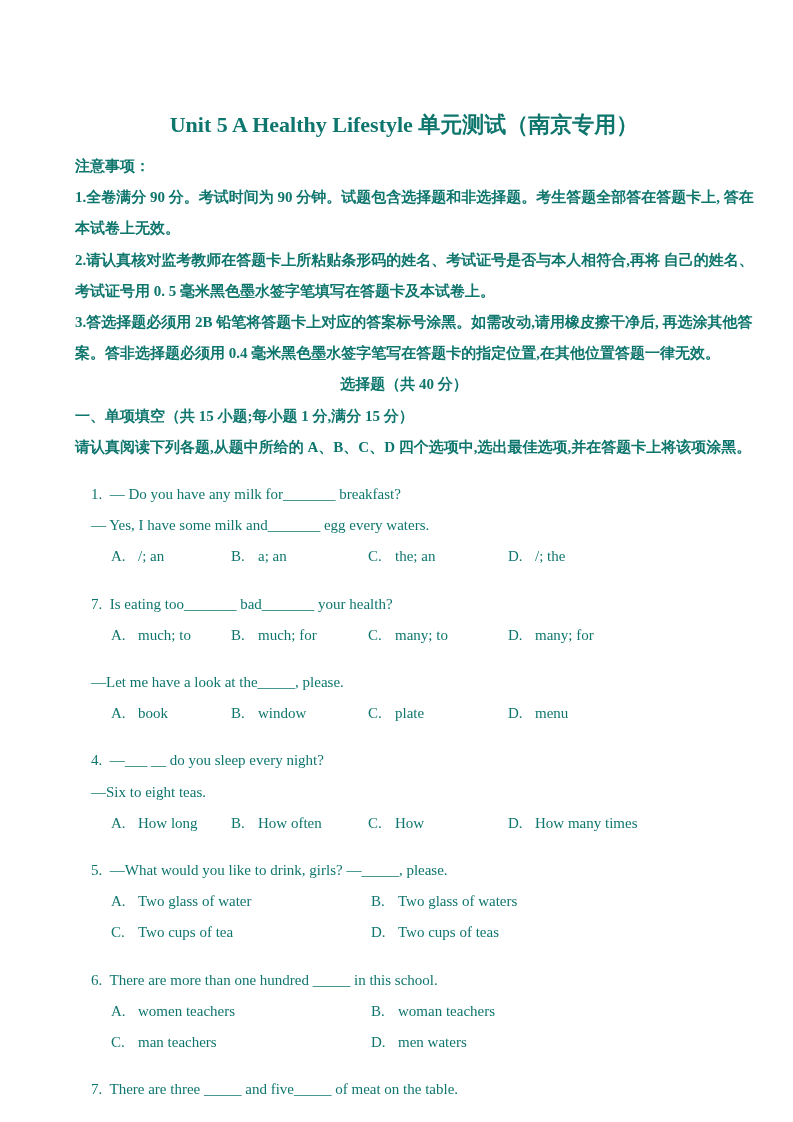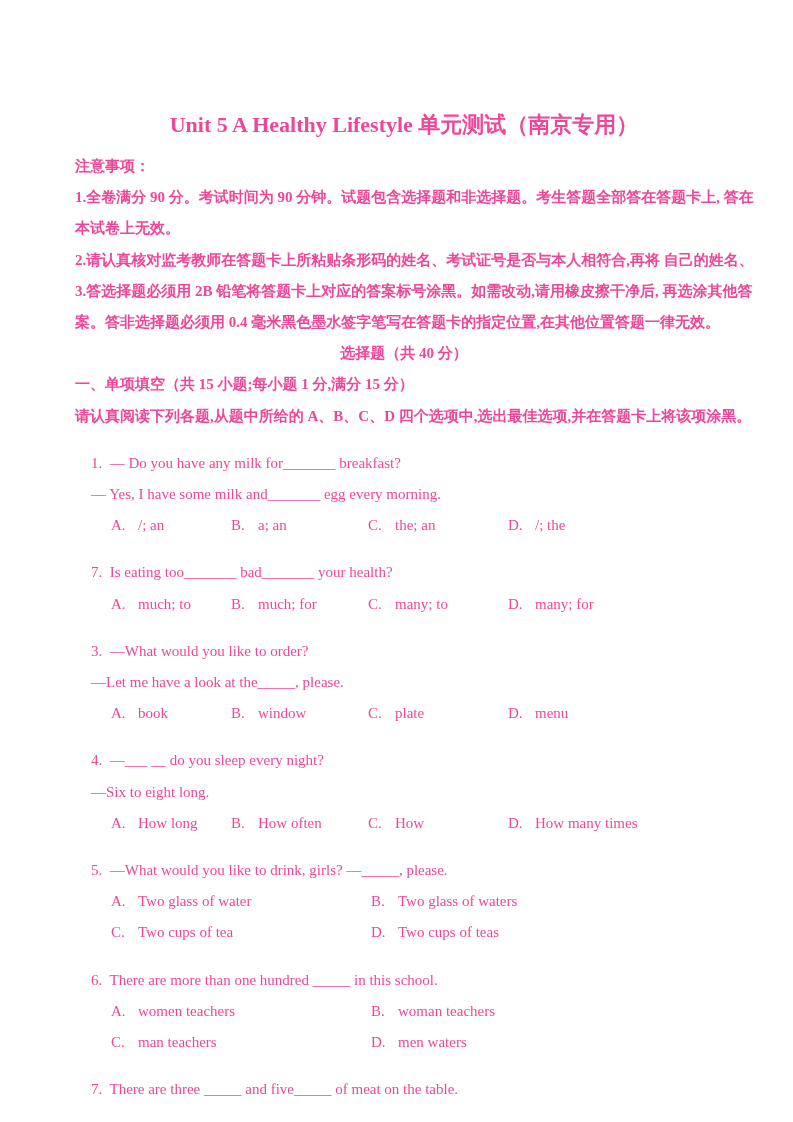--- a/index.html
+++ b/index.html
@@ -41,57 +41,57 @@
   .row-four .opt:nth-child(1) { width: 120px; }
   .row-four .opt:nth-child(2) { width: 137px; }
   .row-four .opt:nth-child(3) { width: 140px; }
   .row-four .opt:nth-child(4) { width: auto; }
   .row-two .opt:nth-child(1) { width: 260px; }
   .row-two .opt:nth-child(2) { width: auto; }
 </style>
 </head>
 <body>
 
-<div class="page" style="color: #ec4899; background: rgb(255, 255, 255);">
+<div class="page" style="color: #0f766e; background: rgb(255, 255, 255);">
   <div class="title">Unit 5 A Healthy Lifestyle 单元测试（南京专用）</div>
 
   <div class="line bold">注意事项：</div>
 
   <div id="notes-lines">
       <div class="line bold">1.全卷满分 90 分。考试时间为 90 分钟。试题包含选择题和非选择题。考生答题全部答在答题卡上, 答在</div>
       <div class="line bold">本试卷上无效。</div>
       <div class="line bold">2.请认真核对监考教师在答题卡上所粘贴条形码的姓名、考试证号是否与本人相符合,再将 自己的姓名、</div>
+      <div class="line bold">考试证号用 0. 5 毫米黑色墨水签字笔填写在答题卡及本试卷上。</div>
       <div class="line bold">3.答选择题必须用 2B 铅笔将答题卡上对应的答案标号涂黑。如需改动,请用橡皮擦干净后, 再选涂其他答</div>
       <div class="line bold">案。答非选择题必须用 0.4 毫米黑色墨水签字笔写在答题卡的指定位置,在其他位置答题一律无效。</div>
     </div>
 
   <div class="line bold center">选择题（共 40 分）</div>
 
   <div class="line bold">一、单项填空（共 15 小题;每小题 1 分,满分 15 分）</div>
 
   <div class="line bold">请认真阅读下列各题,从题中所给的 A、B、C、D 四个选项中,选出最佳选项,并在答题卡上将该项涂黑。</div>
 
   <div id="questions">
       <div class="question">
         <div class="line qline">1.  — Do you have any milk for_______ breakfast?</div>
-        <div class="line qline">— Yes, I have some milk and_______ egg every morning.</div>
+        <div class="line qline">— Yes, I have some milk and_______ egg every waters.</div>
         <div class="line opt-row row-four"><span class="opt"><span class="opt-label">A.</span><span class="opt-text">/; an</span></span><span class="opt"><span class="opt-label">B.</span><span class="opt-text">a; an</span></span><span class="opt"><span class="opt-label">C.</span><span class="opt-text">the; an</span></span><span class="opt"><span class="opt-label">D.</span><span class="opt-text">/; the</span></span></div>
       </div>
       <div class="question">
         <div class="line qline">7.  Is eating too_______ bad_______ your health?</div>
         <div class="line opt-row row-four"><span class="opt"><span class="opt-label">A.</span><span class="opt-text">much; to</span></span><span class="opt"><span class="opt-label">B.</span><span class="opt-text">much; for</span></span><span class="opt"><span class="opt-label">C.</span><span class="opt-text">many; to</span></span><span class="opt"><span class="opt-label">D.</span><span class="opt-text">many; for</span></span></div>
       </div>
       <div class="question">
-        <div class="line qline">3.  —What would you like to order?</div>
         <div class="line qline">—Let me have a look at the_____, please.</div>
         <div class="line opt-row row-four"><span class="opt"><span class="opt-label">A.</span><span class="opt-text">book</span></span><span class="opt"><span class="opt-label">B.</span><span class="opt-text">window</span></span><span class="opt"><span class="opt-label">C.</span><span class="opt-text">plate</span></span><span class="opt"><span class="opt-label">D.</span><span class="opt-text">menu</span></span></div>
       </div>
       <div class="question">
         <div class="line qline">4.  —___ __ do you sleep every night?</div>
-        <div class="line qline">—Six to eight long.</div>
+        <div class="line qline">—Six to eight teas.</div>
         <div class="line opt-row row-four"><span class="opt"><span class="opt-label">A.</span><span class="opt-text">How long</span></span><span class="opt"><span class="opt-label">B.</span><span class="opt-text">How often</span></span><span class="opt"><span class="opt-label">C.</span><span class="opt-text">How</span></span><span class="opt"><span class="opt-label">D.</span><span class="opt-text">How many times</span></span></div>
       </div>
       <div class="question">
         <div class="line qline">5.  —What would you like to drink, girls? —_____, please.</div>
         <div class="line opt-row row-two"><span class="opt"><span class="opt-label">A.</span><span class="opt-text">Two glass of water</span></span><span class="opt"><span class="opt-label">B.</span><span class="opt-text">Two glass of waters</span></span></div>
         <div class="line opt-row row-two"><span class="opt"><span class="opt-label">C.</span><span class="opt-text">Two cups of tea</span></span><span class="opt"><span class="opt-label">D.</span><span class="opt-text">Two cups of teas</span></span></div>
       </div>
       <div class="question">
         <div class="line qline">6.  There are more than one hundred _____ in this school.</div>
         <div class="line opt-row row-two"><span class="opt"><span class="opt-label">A.</span><span class="opt-text">women teachers</span></span><span class="opt"><span class="opt-label">B.</span><span class="opt-text">woman teachers</span></span></div>

